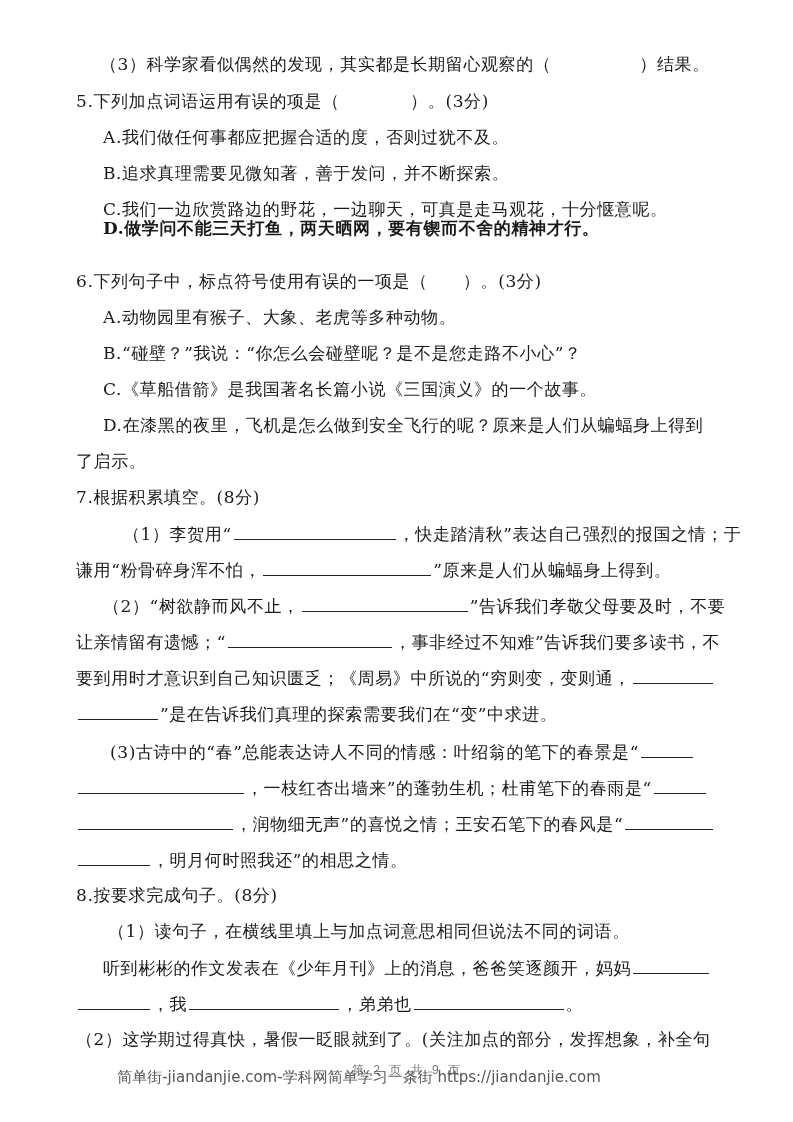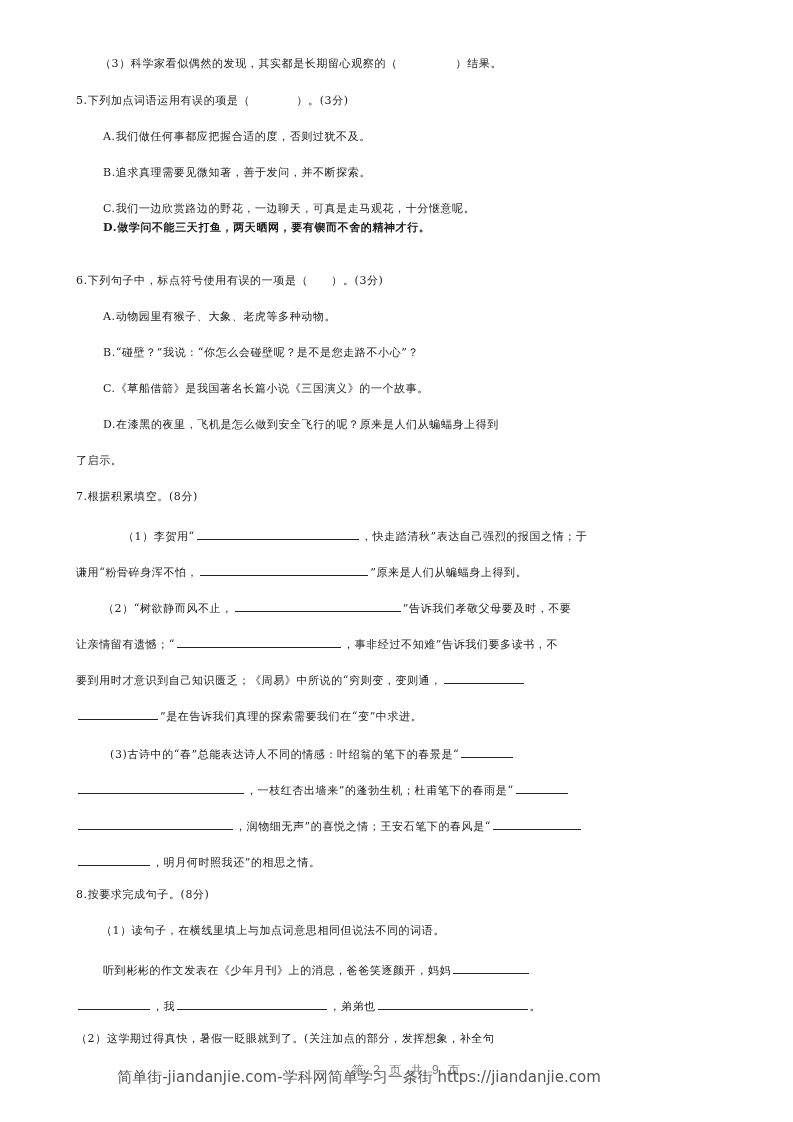--- a/index.html
+++ b/index.html
@@ -1,18 +1,18 @@
 <!DOCTYPE html>
 <html><head>
 <meta charset="utf-8">
 <style>
   html, body { margin:0; padding:0; background:#ffffff; }
   body { width:793px; height:1122px; position:relative; overflow:hidden;
          font-family:"DejaVu Serif", "Liberation Serif", serif; color:#1a1a1a; }
-  .line { position:absolute; font-size:11px; line-height:20px; white-space:nowrap; letter-spacing:0.6px; }
+  .line { position:absolute; font-size:17px; line-height:20px; white-space:nowrap; letter-spacing:0.6px; }
   .blank { display:inline-block; border-bottom:1px solid #222; height:16px; vertical-align:baseline; margin:0 2px; }
   .footer { position:absolute; left:0; width:718px; top:1068px; text-align:center;
             font-family:"DejaVu Sans", "Liberation Sans", sans-serif; font-size:15px; color:#555; }
   .pagenum { position:absolute; left:352px; top:1062px; font-size:12px; color:#777;
              font-family:Liberation Sans, sans-serif; letter-spacing:3px; }
 </style>
 </head>
 <body>
 
 <div>
@@ -59,21 +59,21 @@
     <span class="blank" style="width:166px"></span><span>，一枝红杏出墙来”的蓬勃生机；杜甫笔下的春雨是“</span><span class="blank" style="width:52px"></span>
   </div>
   <div class="line" style="left:76px;top:813px;">
     <span class="blank" style="width:155px"></span><span>，润物细无声”的喜悦之情；王安石笔下的春风是“</span><span class="blank" style="width:88px"></span>
   </div>
   <div class="line" style="left:76px;top:849px;">
     <span class="blank" style="width:72px"></span><span>，明月何时照我还”的相思之情。</span>
   </div>
 
   <div class="line" style="left:76px;top:885px;">8.按要求完成句子。(8分)</div>
-  <div class="line" style="left:101px;top:921px;">（1）读句子，在横线里填上与加点词意思相同但说法不同的词语。</div>
+  <div class="line" style="left:108px;top:921px;">（1）读句子，在横线里填上与加点词意思相同但说法不同的词语。</div>
   <div class="line" style="left:103px;top:957px;">
     <span>听到彬彬的作文发表在《少年月刊》上的消息，爸爸笑逐颜开，妈妈</span><span class="blank" style="width:76px"></span>
   </div>
   <div class="line" style="left:76px;top:993px;">
     <span class="blank" style="width:72px"></span><span>，我</span><span class="blank" style="width:150px"></span><span>，弟弟也</span><span class="blank" style="width:150px"></span><span>。</span>
   </div>
   <div class="line" style="left:76px;top:1029px;">（2）这学期过得真快，暑假一眨眼就到了。(关注加点的部分，发挥想象，补全句</div>
 
   <div class="pagenum">第 2 页 共 9 页</div>
   <div class="footer">简单街-jiandanjie.com-学科网简单学习一条街 https://jiandanjie.com</div>

